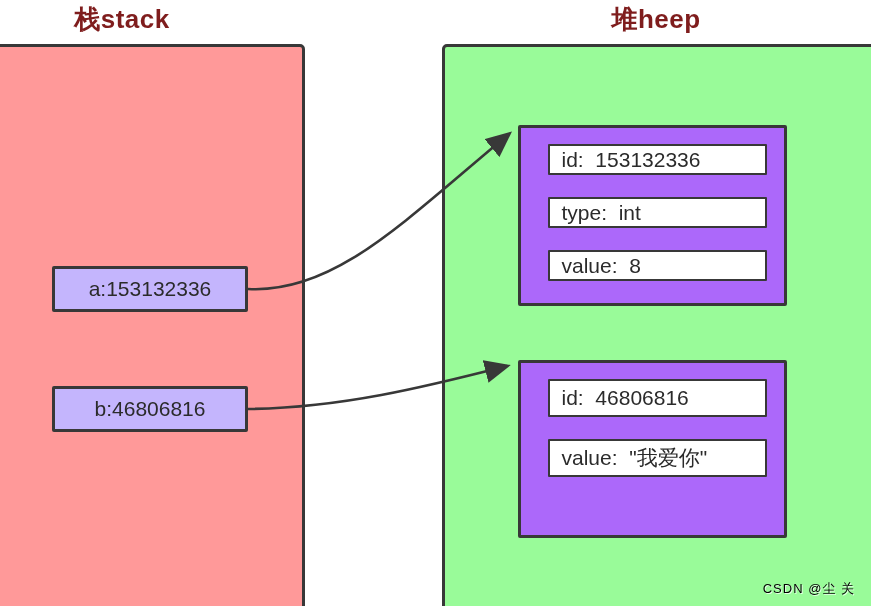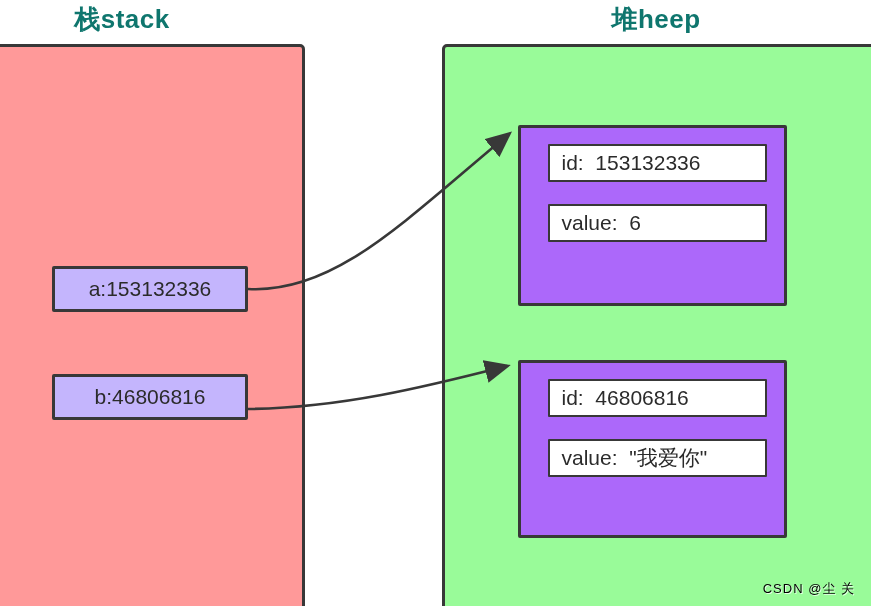--- a/index.html
+++ b/index.html
@@ -17,21 +17,21 @@
     background:#ffffff;
     font-family:"Liberation Sans","DejaVu Sans",sans-serif;
     color:#2b2b2b;
   }
   .panel-title{
     position:absolute;
     top:2px;
     transform:translateX(-50%);
     font-size:26px;
     font-weight:bold;
-    color:#0f766e;
+    color:#7f1d1d;
     letter-spacing:0.5px;
     white-space:nowrap;
   }
   #stack-title{left:122px;}
   #heap-title{left:656px;}
 
   .big-panel{
     position:absolute;
     top:44px;
     height:575px; 
@@ -57,21 +57,21 @@
     background:#c4b5fd;
     border:3px solid var(--line);
     border-radius:2px;
     display:flex;
     align-items:center;
     justify-content:center;
     font-size:21px;
     color:#2b2b2b;
   }
   #var-a{top:266px;}
-  #var-b{top:374px;}
+  #var-b{top:386px;}
 
   .heap-object{
     position:absolute;
     left:518px;
     width:269px;
     background:var(--object-bg);
     border:3px solid var(--line);
     border-radius:2px;
     padding:16px 0 0 9px;
     display:flex;
@@ -122,21 +122,22 @@
 
 <div class="big-panel" id="stack-panel"></div>
 
 <div class="big-panel" id="heap-panel"></div>
 
 <div class="var-box" id="var-a">a:153132336</div>
 <div class="var-box" id="var-b">b:46806816</div>
 
 <div class="heap-object" id="heap-object-int">
   <div class="field-row">id:  153132336</div>
-  <div class="field-row">value:  6</div>
+  <div class="field-row">type:  int</div>
+  <div class="field-row">value:  8</div>
 </div>
 
 <div class="heap-object" id="heap-object-str">
   <div class="field-row">id:  46806816</div>
   <div class="field-row">value:  "我爱你"</div>
 </div>
 
 <svg id="arrows" viewBox="0 0 871 606" xmlns="http://www.w3.org/2000/svg">
   <defs>
     <marker id="arrowhead" markerWidth="11" markerHeight="9" refX="8.5" refY="4.5" orient="auto">

